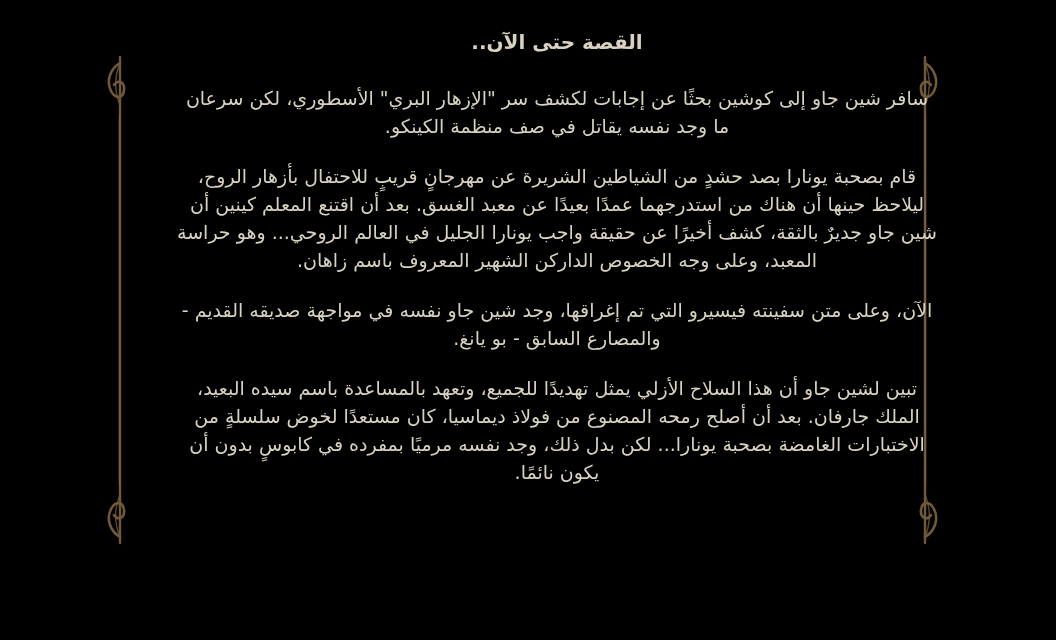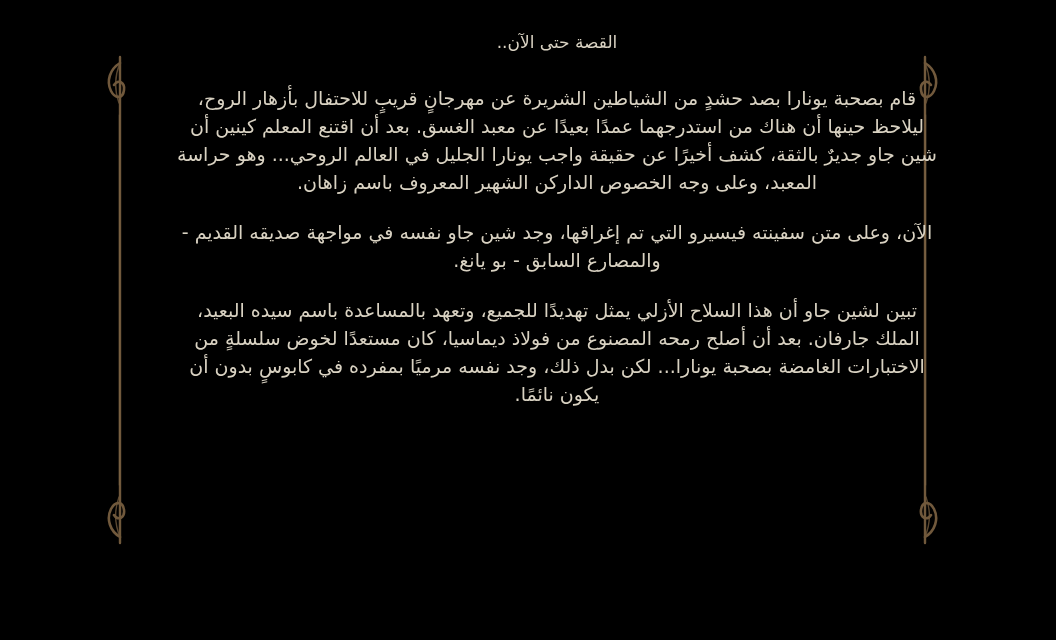--- a/index.html
+++ b/index.html
@@ -30,24 +30,24 @@
   .story-column {
     position: absolute;
     left: 177px;
     top: 30px;
     width: 760px;
     direction: rtl;
     text-align: center;
     color: #d9d2c2;
   }
   .story-title {
-    font-size: 17px;
+    font-size: 20px;
     line-height: 24px;
     margin: 0 0 30px 0;
-    font-weight: 400;
+    font-weight: 700;
     letter-spacing: 0;
   }
   .story-paragraph {
     font-size: 19px;
     line-height: 28px;
     margin: 0 0 22px 0;
     font-weight: 400;
   }
 </style>
 </head>
@@ -84,18 +84,19 @@
       <g transform="translate(0,490) scale(1,-1)">
         <path d="M18,8 C8,14 4,26 9,36 C13,44 21,44 22,35 C23,27 16,24 12,30" stroke-width="2.6"></path>
         <path d="M18,8 C13,20 12,34 17,48" stroke-width="1.4" opacity="0.8"></path>
       </g>
       <path d="M17.2,60 L17.2,430" stroke="#8a6f4d" stroke-width="0.8" opacity="0.6"></path>
     </g>
   </svg>
 
   <div class="story-column">
     <h1 class="story-title">القصة حتى الآن..</h1>
+    <p class="story-paragraph">سافر شين جاو إلى كوشين بحثًا عن إجابات لكشف سر "الإزهار البري" الأسطوري، لكن سرعان ما وجد نفسه يقاتل في صف منظمة الكينكو.</p>
     <p class="story-paragraph">قام بصحبة يونارا بصد حشدٍ من الشياطين الشريرة عن مهرجانٍ قريبٍ للاحتفال بأزهار الروح، ليلاحظ حينها أن هناك من استدرجهما عمدًا بعيدًا عن معبد الغسق. بعد أن اقتنع المعلم كينين أن شين جاو جديرٌ بالثقة، كشف أخيرًا عن حقيقة واجب يونارا الجليل في العالم الروحي... وهو حراسة المعبد، وعلى وجه الخصوص الداركن الشهير المعروف باسم زاهان.</p>
     <p class="story-paragraph">الآن، وعلى متن سفينته فيسيرو التي تم إغراقها، وجد شين جاو نفسه في مواجهة صديقه القديم - والمصارع السابق - بو يانغ.</p>
     <p class="story-paragraph">تبين لشين جاو أن هذا السلاح الأزلي يمثل تهديدًا للجميع، وتعهد بالمساعدة باسم سيده البعيد، الملك جارفان. بعد أن أصلح رمحه المصنوع من فولاذ ديماسيا، كان مستعدًا لخوض سلسلةٍ من الاختبارات الغامضة بصحبة يونارا... لكن بدل ذلك، وجد نفسه مرميًا بمفرده في كابوسٍ بدون أن يكون نائمًا.</p>
   </div>
 
 </div>
 
 </body></html>

